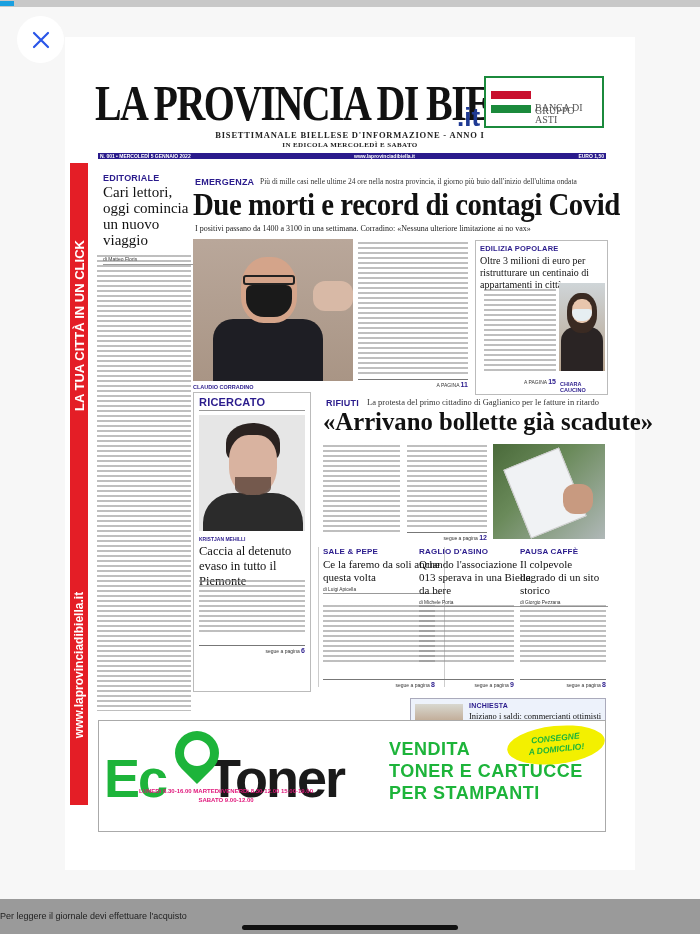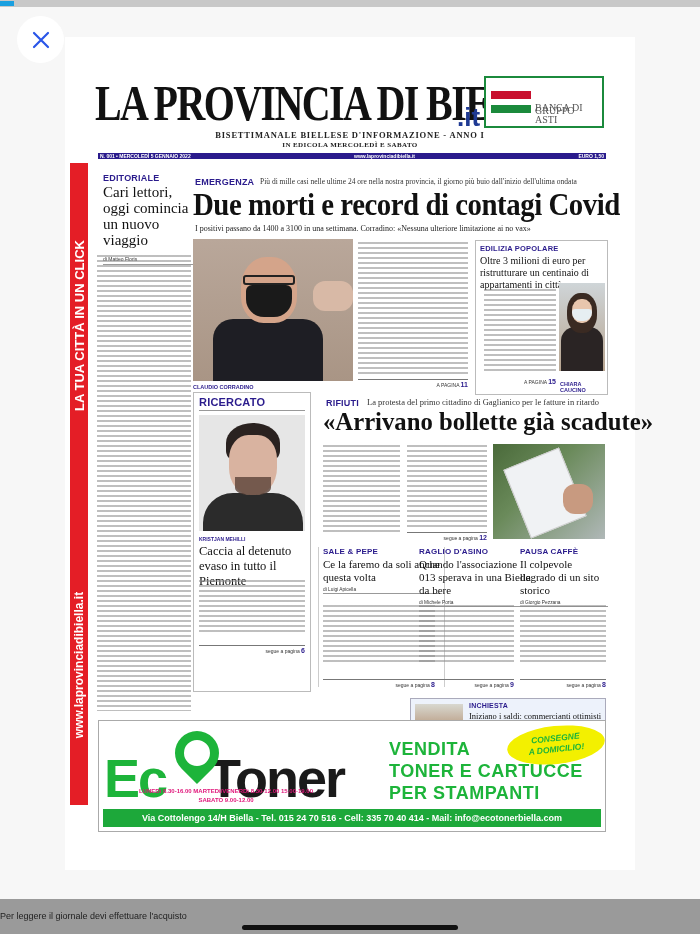--- a/index.html
+++ b/index.html
@@ -283,21 +283,20 @@
       </div>
       <div class="pitch">
         <div>VENDITA</div>
         <div>TONER E CARTUCCE</div>
         <div>PER STAMPANTI</div>
       </div>
       <div class="delivery">
         <div>CONSEGNE</div>
         <div>A DOMICILIO!</div>
       </div>
-      <div class="footer">Via Cottolengo 14/H Biella - Tel. 015 24 70 516 - Cell: 335 70 40 414 - Mail: info@ecotonerbiella.com</div>
     </div>
 
   </div>
 </div>
 
 <div class="bottombar">
   <div class="msg">Per leggere il giornale devi effettuare l'acquisto</div>
   <div class="handle"></div>
 </div>
 

